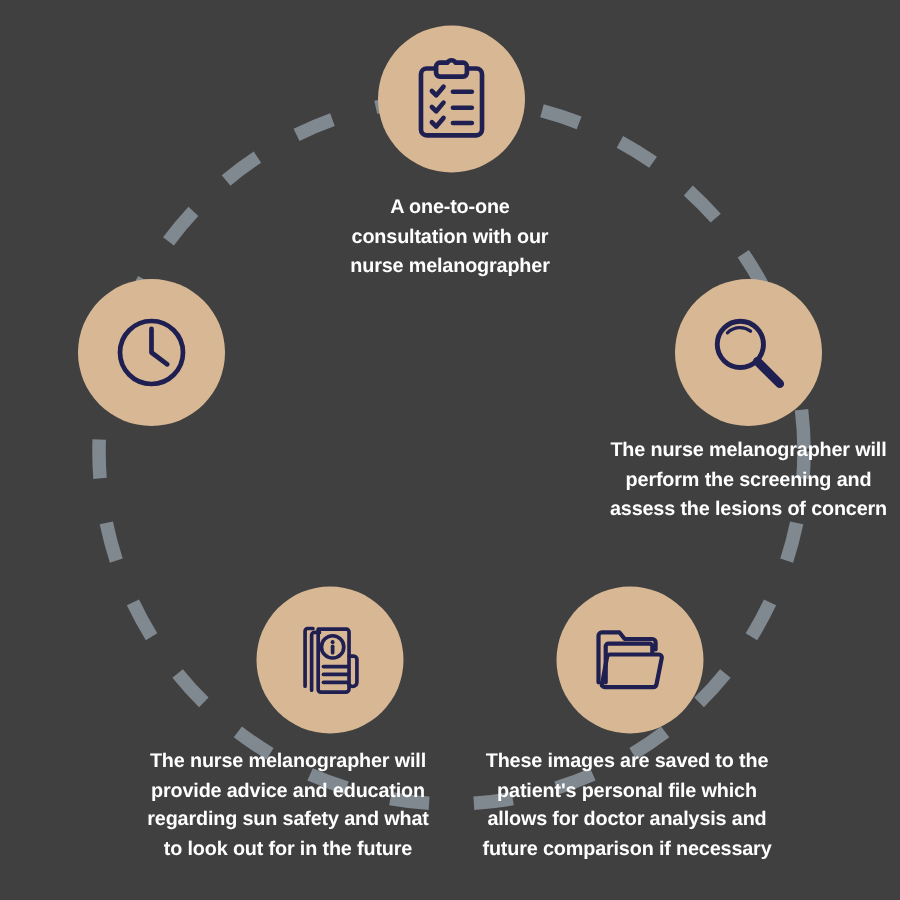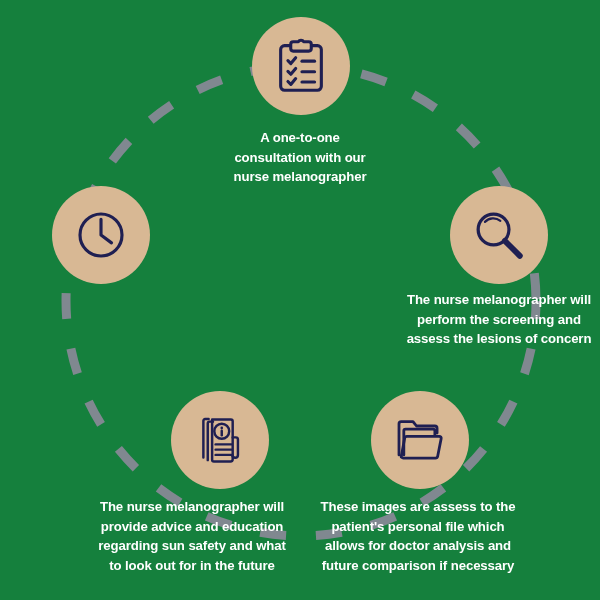--- a/index.html
+++ b/index.html
@@ -61,21 +61,21 @@
   
   #cap-consultation { left: 200px; top: 128px; width: 200px; }
   #cap-screening    { left: 398px; top: 290px; width: 202px; }
   #cap-records      { left: 314px; top: 497px; width: 208px; }
   #cap-education    { left: 88px;  top: 497px; width: 208px; }
   #cap-followup     { left: 0px;   top: 290px; width: 200px; }
 </style>
 </head>
 <body style="background: rgb(39, 60, 97);">
 
-<div id="infographic" style="background: #15803d;">
+<div id="infographic" style="background: #404040;">
 
   <svg class="arc-layer" viewBox="0 0 600 600" width="600" height="600" aria-hidden="true">
     <circle cx="301" cy="301" r="235" fill="none" stroke="#808890" stroke-width="9" stroke-linecap="butt" stroke-dasharray="26 30" stroke-dashoffset="8"></circle>
   </svg>
 
   <div class="node" id="node-consultation" style="background: rgb(216, 184, 148);">
     <span>
       <svg width="62" height="62" viewBox="0 0 64 64" fill="none" stroke="#1f1f52" stroke-width="3.2" stroke-linecap="round" stroke-linejoin="round">
         <path d="M21 11 H15 a4 4 0 0 0 -4 4 V53 a4 4 0 0 0 4 4 H49 a4 4 0 0 0 4 -4 V15 a4 4 0 0 0 -4 -4 H43"></path>
         <path d="M24 7 h5.2 a3.2 3.2 0 0 1 5.6 0 H40 a2.6 2.6 0 0 1 2.6 2.6 V14 a2.6 2.6 0 0 1 -2.6 2.6 H24 A2.6 2.6 0 0 1 21.4 14 V9.6 A2.6 2.6 0 0 1 24 7 z"></path>
@@ -107,21 +107,21 @@
 
   <div class="node" id="node-records" style="background: rgb(216, 184, 148);">
     <span>
       <svg width="56" height="56" viewBox="0 0 64 64" fill="none" stroke="#1f1f52" stroke-width="3.2" stroke-linecap="round" stroke-linejoin="round">
         <path d="M8 49 V13.5 a2.5 2.5 0 0 1 2.5 -2.5 H24 l4 5 H49 a2.5 2.5 0 0 1 2.5 2.5 V24"></path>
         <path d="M13.5 49 V21.5 a2 2 0 0 1 2 -2 H47 a2 2 0 0 1 2 2 V27"></path>
         <path d="M10.5 51.5 L14.5 29.8 a2.5 2.5 0 0 1 2.5 -2 H54 a2.2 2.2 0 0 1 2.2 2.6 L52.2 50.5 a2.6 2.6 0 0 1 -2.6 2.1 H13 a2.5 2.5 0 0 1 -2.5 -3.1 z"></path>
       </svg>
     </span>
   </div>
-  <div class="caption" id="cap-records" style="color: rgb(255, 255, 255);">These images are assess to the
+  <div class="caption" id="cap-records" style="color: rgb(255, 255, 255);">These images are saved to the
 patient's personal file which
 allows for doctor analysis and
 future comparison if necessary</div>
 
   <div class="node" id="node-education" style="background: rgb(216, 184, 148);">
     <span>
       <svg width="56" height="56" viewBox="0 0 64 64" fill="none" stroke="#1f1f52" stroke-width="2.8" stroke-linecap="round" stroke-linejoin="round">
         <path d="M13 52 V10 a2 2 0 0 1 2 -2 H19"></path>
         <path d="M18 55 V13 a2 2 0 0 1 2 -2 H24"></path>
         <path d="M23 8.5 H44.5 a2 2 0 0 1 2 2 V54 a2.5 2.5 0 0 1 -2.5 2.5 H25 a2 2 0 0 1 -2 -2 z"></path>

